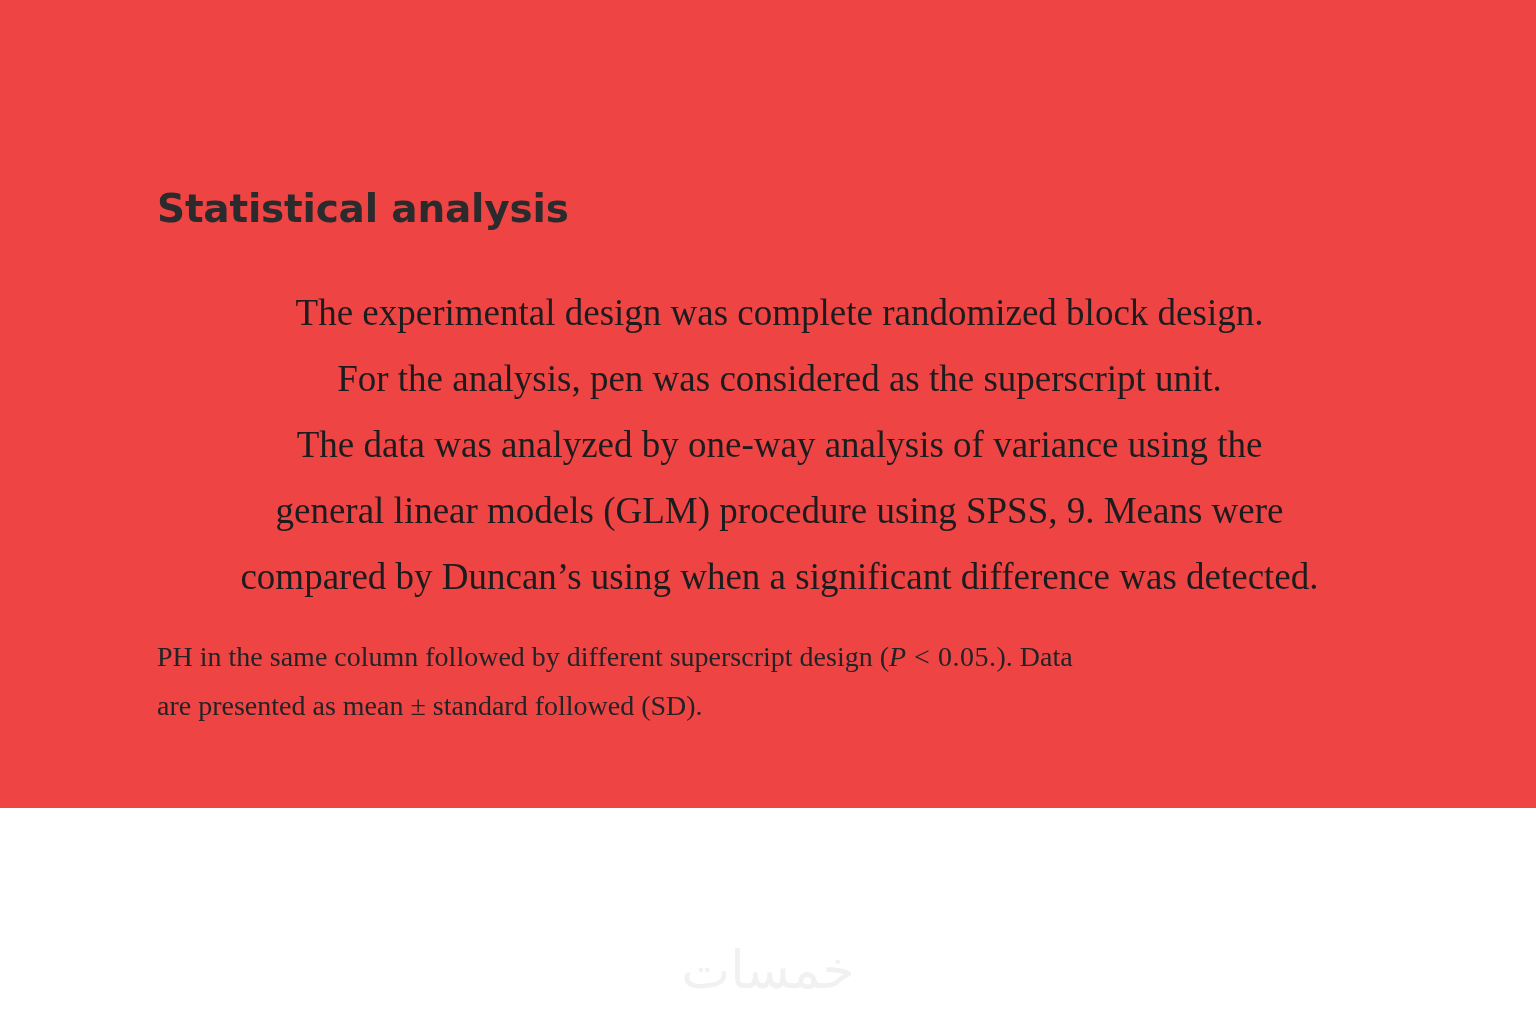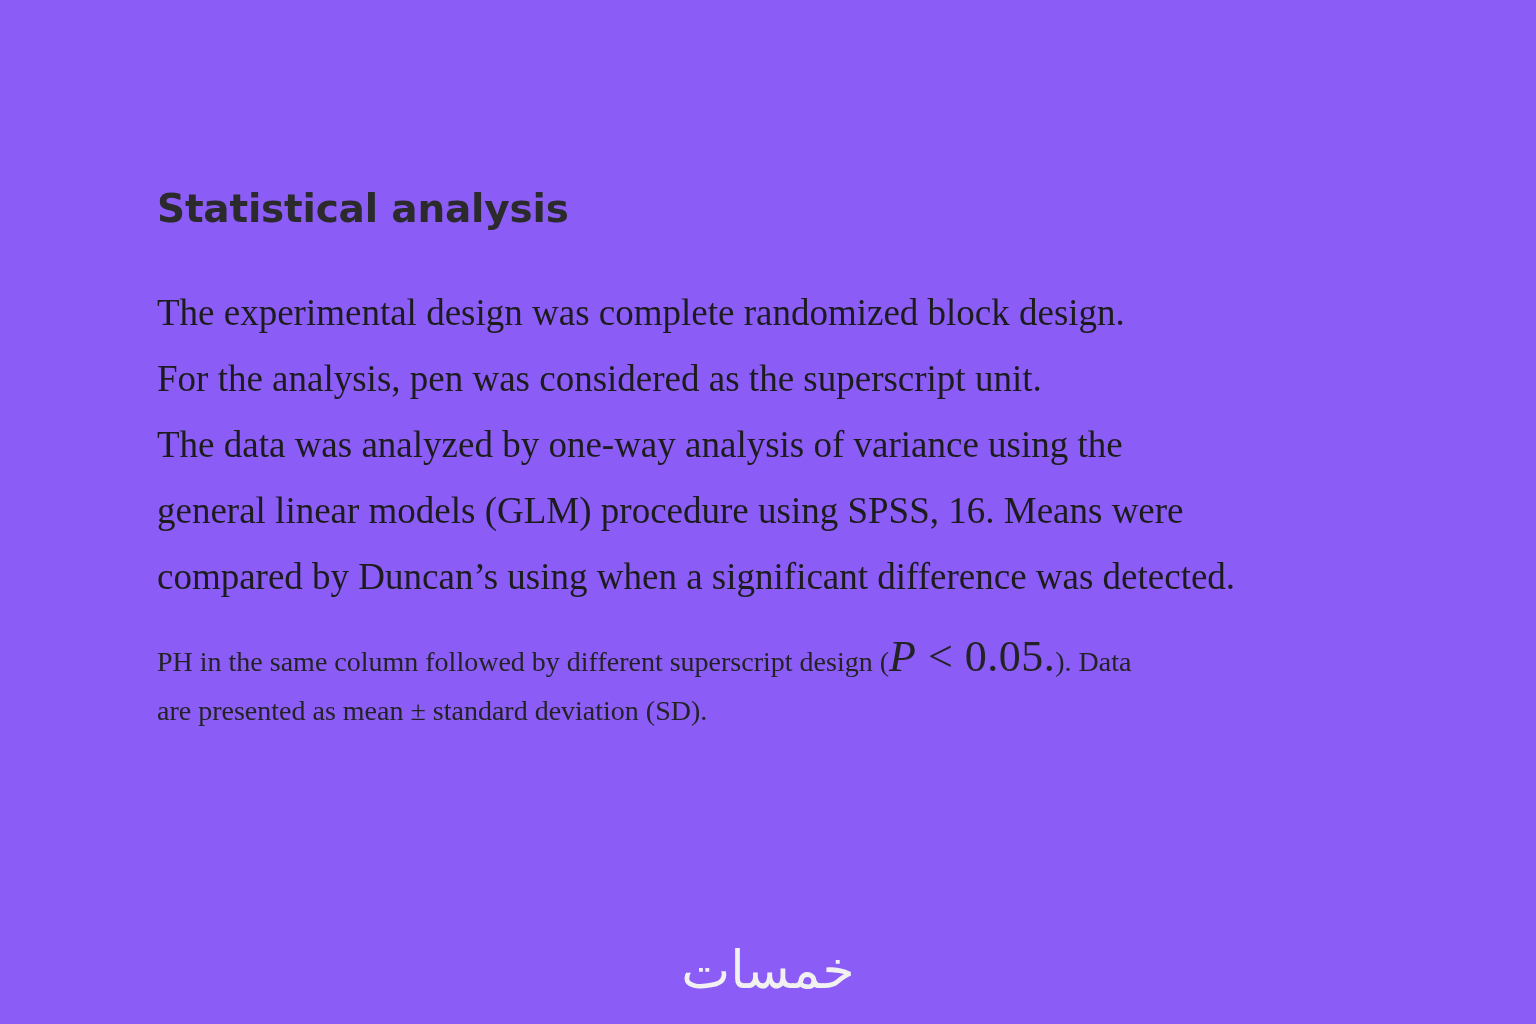--- a/index.html
+++ b/index.html
@@ -13,22 +13,22 @@
     background: #ffffff;
     font-family: "Liberation Serif", serif;
     overflow: hidden;
     position: relative;
   }
 
   .page {
     position: absolute;
     left: 0; top: 0;
     width: 1536px;
-    height: 1024px;
-    background: #8b5cf6;
+    height: 808px;
+    background: #ef4444;
   }
 
   .content {
     position: absolute;
     left: 157px;
     top: 186px;
     width: 1250px;
   }
 
   
@@ -44,20 +44,21 @@
   }
 
   
   .body-paragraph {
     font-family: "Liberation Serif", "DejaVu Serif", serif;
     font-size: 37px;
     line-height: 66px;
     color: #1c1c1e;
     margin: 0;
     width: 1245px;
+    text-align: center;
   }
   .body-paragraph .ln {
     display: block;
     white-space: pre;
   }
   .body-paragraph .ital {
     font-style: italic;
   }
 
   
@@ -67,21 +68,21 @@
     line-height: 49px;
     color: #232326;
     margin: 22px 0 0 0;
     width: 1245px;
   }
   .footnote .ln {
     display: block;
     white-space: pre;
   }
   .footnote .pval {
-    font-size: 44px;
+    font-size: 28px;
     letter-spacing: 0.5px;
   }
   .footnote .pval .ital {
     font-style: italic;
   }
 
   
   .watermark {
     position: absolute;
     left: 0;
@@ -103,26 +104,26 @@
 <div class="page">
 
   <div class="content">
 
     <h2 class="section-heading">Statistical analysis</h2>
 
     <p class="body-paragraph">
       <span class="ln">The experimental design was complete randomized block design.</span>
       <span class="ln">For the analysis, pen was considered as the superscript unit.</span>
       <span class="ln">The data was analyzed by one-way analysis of variance using the</span>
-      <span class="ln">general linear models (GLM) procedure using SPSS, 16. Means were</span>
+      <span class="ln">general linear models (GLM) procedure using SPSS, 9. Means were</span>
       <span class="ln">compared by Duncan’s using when a significant difference was detected.</span>
     </p>
 
     <p class="footnote">
       <span class="ln"><span>PH in the same column followed by different superscript design (</span><span class="pval"><span class="ital">P</span><span> &lt; 0.05.</span></span><span>). Data</span></span>
-      <span class="ln">are presented as mean ± standard deviation (SD).</span>
+      <span class="ln">are presented as mean ± standard followed (SD).</span>
     </p>
 
   </div>
 
   <div class="watermark">خمسات</div>
 
 </div>
 
 </body></html>

